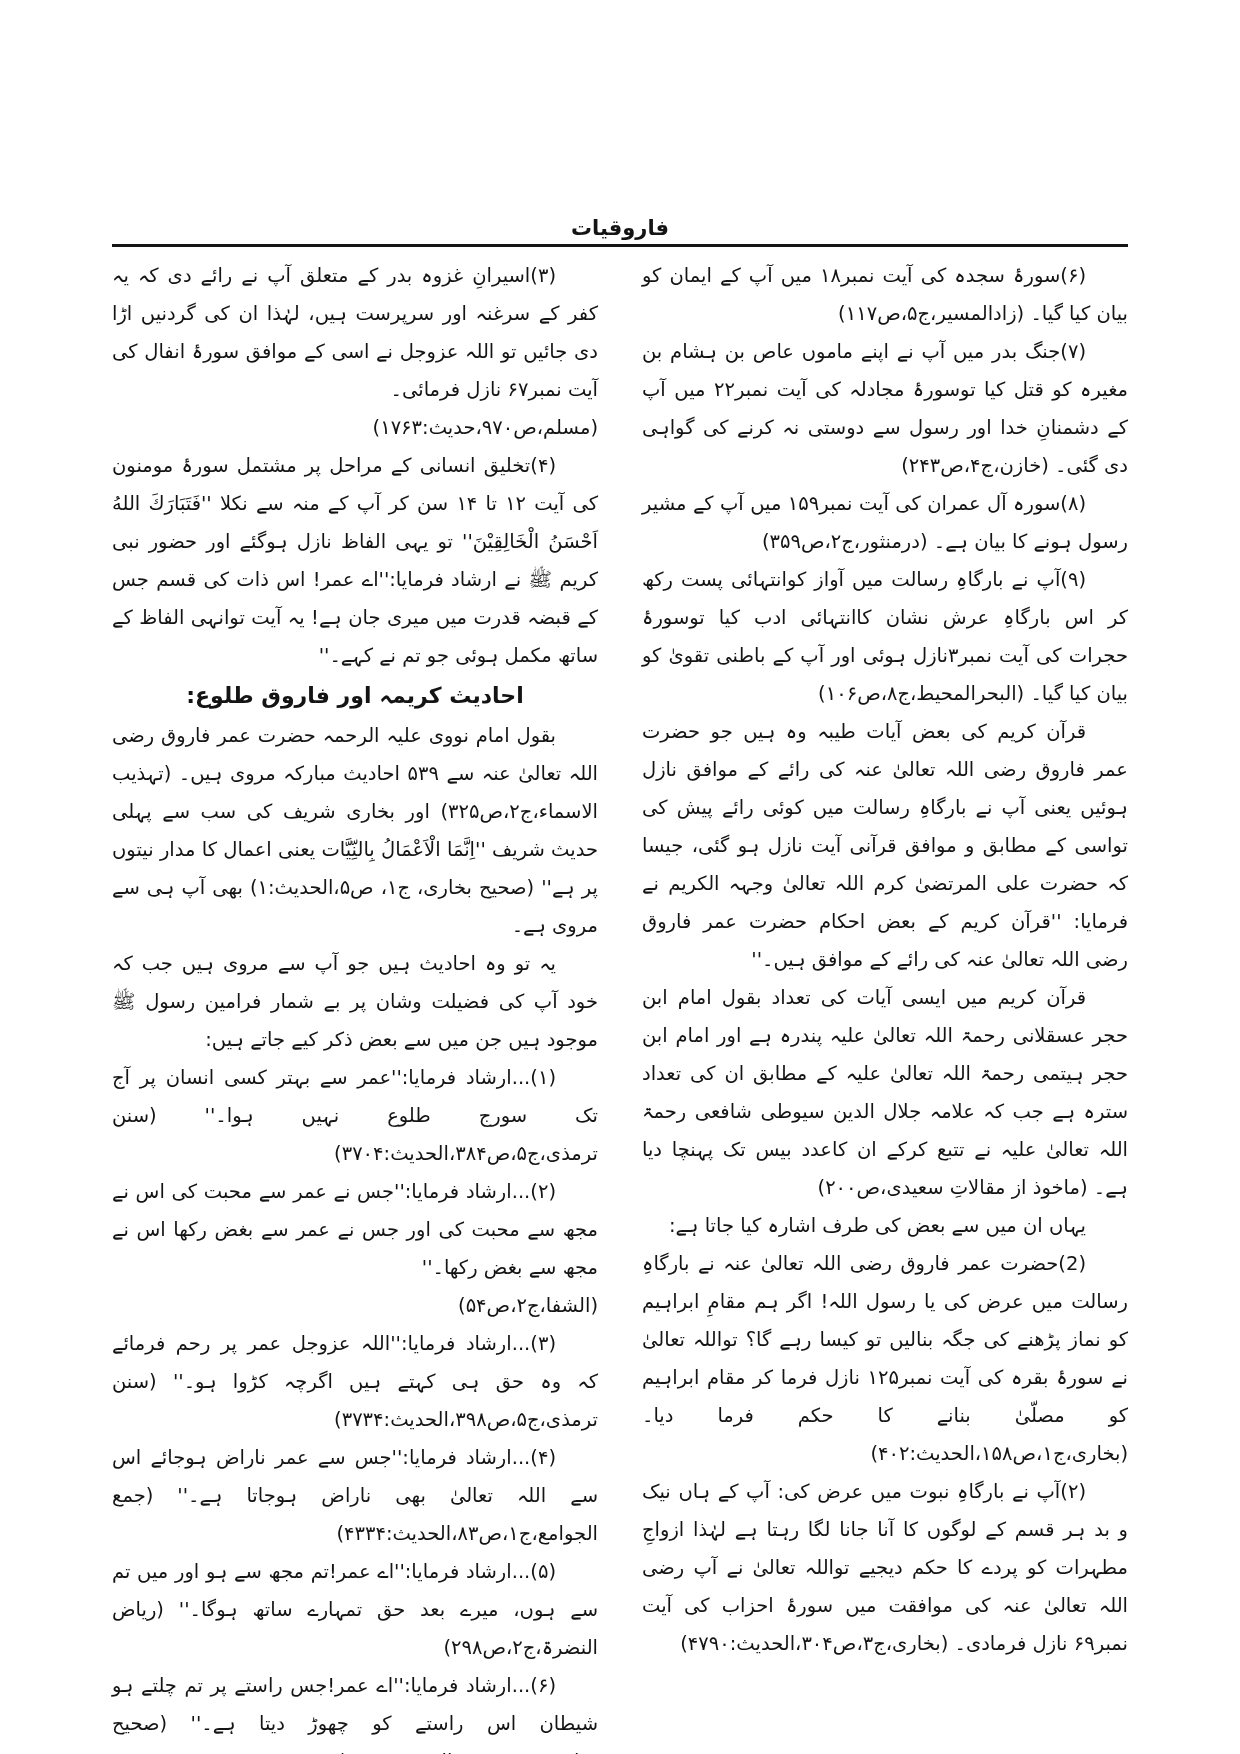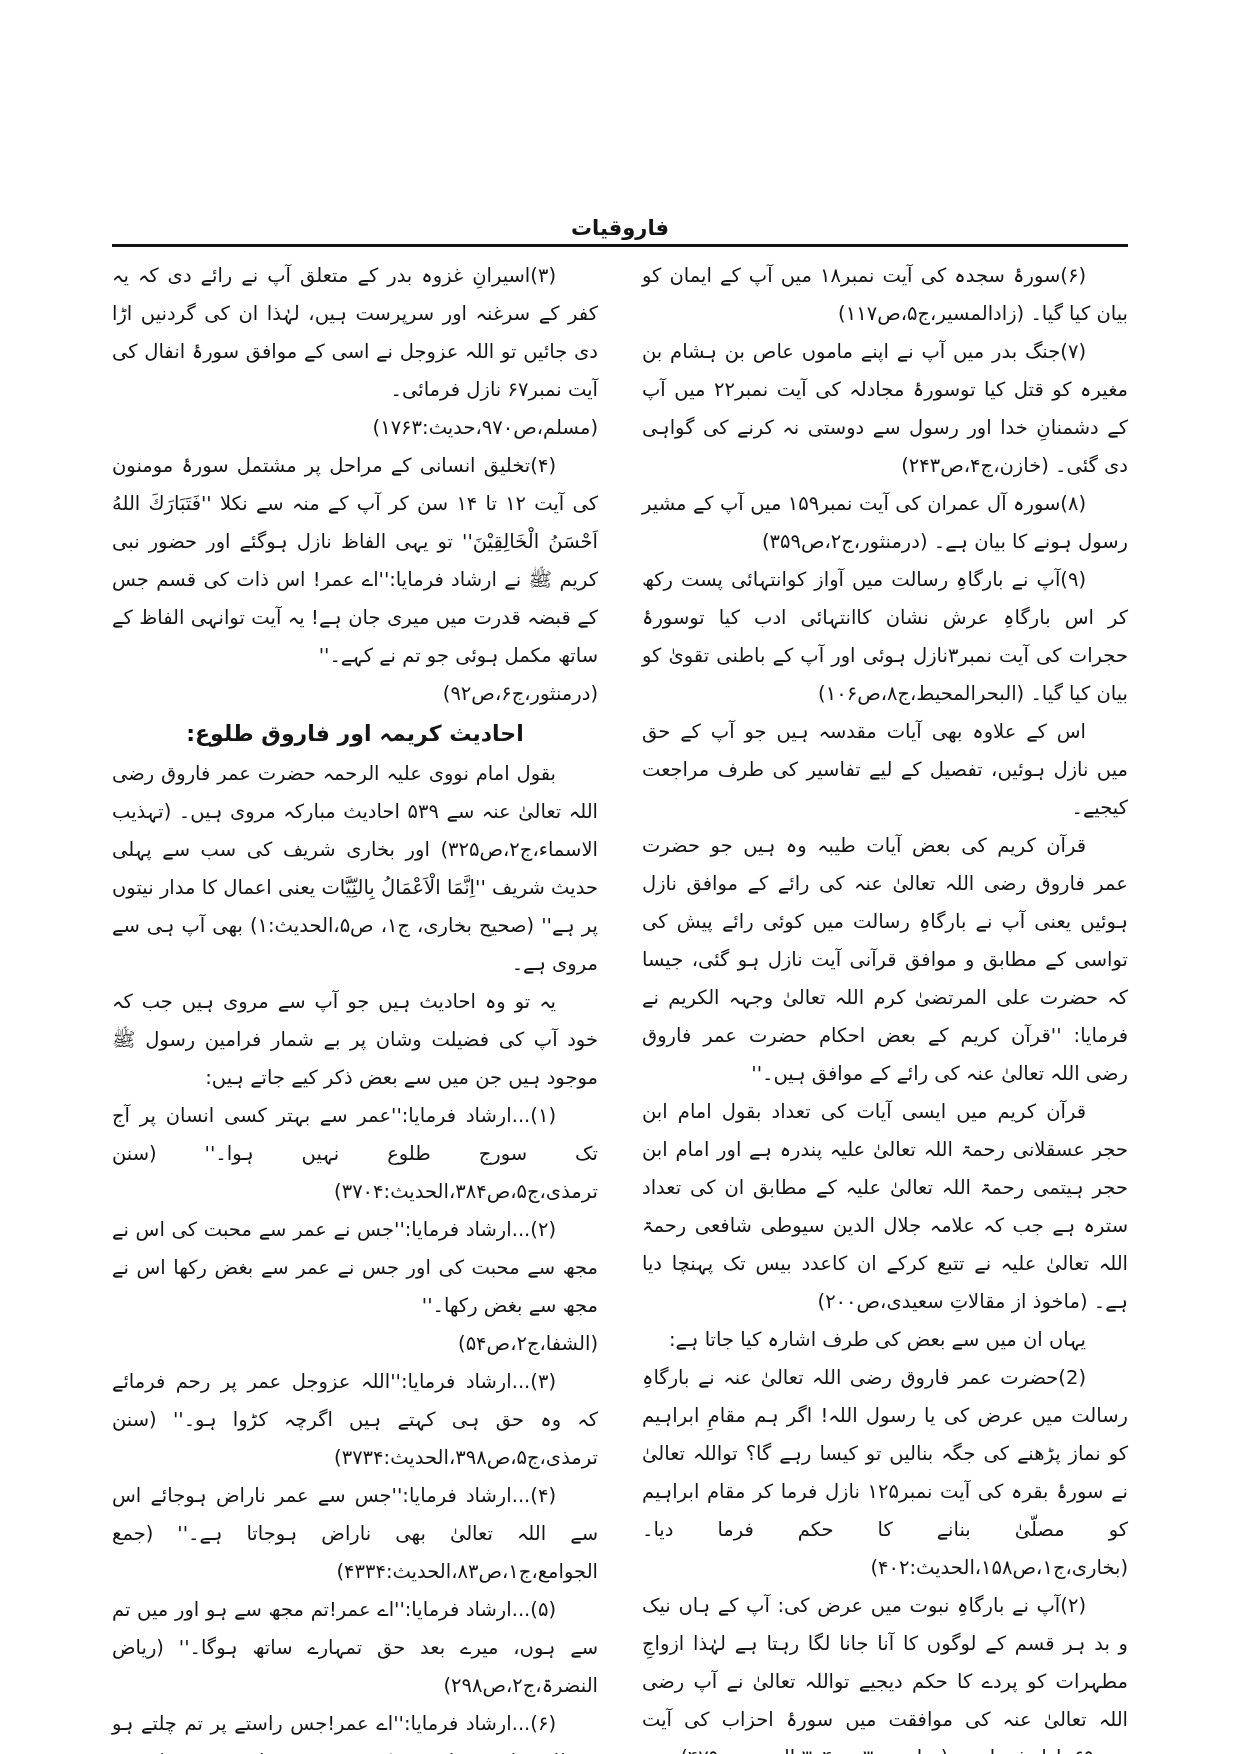--- a/index.html
+++ b/index.html
@@ -30,32 +30,30 @@
   <div class="page-header">
     <span class="title">فاروقیات</span>
   </div>
 
   <div class="columns">
     <div class="col">
         <div class="block para">(۶)سورۂ سجدہ کی آیت نمبر۱۸ میں آپ کے ایمان کو بیان کیا گیا۔ (زادالمسیر،ج۵،ص۱۱۷)</div>
         <div class="block para">(۷)جنگ بدر میں آپ نے اپنے ماموں عاص بن ہشام بن مغیرہ کو قتل کیا توسورۂ مجادلہ کی آیت نمبر۲۲ میں آپ کے دشمنانِ خدا اور رسول سے دوستی نہ کرنے کی گواہی دی گئی۔ (خازن،ج۴،ص۲۴۳)</div>
         <div class="block para">(۸)سورہ آل عمران کی آیت نمبر۱۵۹ میں آپ کے مشیر رسول ہونے کا بیان ہے۔ (درمنثور،ج۲،ص۳۵۹)</div>
         <div class="block para">(۹)آپ نے بارگاہِ رسالت میں آواز کوانتہائی پست رکھ کر اس بارگاہِ عرش نشان کاانتہائی ادب کیا توسورۂ حجرات کی آیت نمبر۳نازل ہوئی اور آپ کے باطنی تقویٰ کو بیان کیا گیا۔ (البحرالمحیط،ج۸،ص۱۰۶)</div>
-        <div class="block para">اس کے علاوہ بھی آیات مقدسہ ہیں جو آپ کے حق میں نازل ہوئیں، تفصیل کے لیے تفاسیر کی طرف مراجعت کیجیے۔</div>
         <div class="block para">قرآن کریم کی بعض آیات طیبہ وہ ہیں جو حضرت عمر فاروق رضی اللہ تعالیٰ عنہ کی رائے کے موافق نازل ہوئیں یعنی آپ نے بارگاہِ رسالت میں کوئی رائے پیش کی تواسی کے مطابق و موافق قرآنی آیت نازل ہو گئی، جیسا کہ حضرت علی المرتضیٰ کرم اللہ تعالیٰ وجہہ الکریم نے فرمایا: ''قرآن کریم کے بعض احکام حضرت عمر فاروق رضی اللہ تعالیٰ عنہ کی رائے کے موافق ہیں۔''</div>
         <div class="block para">قرآن کریم میں ایسی آیات کی تعداد بقول امام ابن حجر عسقلانی رحمۃ اللہ تعالیٰ علیہ پندرہ ہے اور امام ابن حجر ہیتمی رحمۃ اللہ تعالیٰ علیہ کے مطابق ان کی تعداد سترہ ہے جب کہ علامہ جلال الدین سیوطی شافعی رحمۃ اللہ تعالیٰ علیہ نے تتبع کرکے ان کاعدد بیس تک پہنچا دیا ہے۔ (ماخوذ از مقالاتِ سعیدی،ص۲۰۰)</div>
         <div class="block para">یہاں ان میں سے بعض کی طرف اشارہ کیا جاتا ہے:</div>
         <div class="block para">(2)حضرت عمر فاروق رضی اللہ تعالیٰ عنہ نے بارگاہِ رسالت میں عرض کی یا رسول اللہ! اگر ہم مقامِ ابراہیم کو نماز پڑھنے کی جگہ بنالیں تو کیسا رہے گا؟ تواللہ تعالیٰ نے سورۂ بقرہ کی آیت نمبر۱۲۵ نازل فرما کر مقام ابراہیم کو مصلّیٰ بنانے کا حکم فرما دیا۔ (بخاری،ج۱،ص۱۵۸،الحدیث:۴۰۲)</div>
         <div class="block para">(۲)آپ نے بارگاہِ نبوت میں عرض کی: آپ کے ہاں نیک و بد ہر قسم کے لوگوں کا آنا جانا لگا رہتا ہے لہٰذا ازواجِ مطہرات کو پردے کا حکم دیجیے تواللہ تعالیٰ نے آپ رضی اللہ تعالیٰ عنہ کی موافقت میں سورۂ احزاب کی آیت نمبر۶۹ نازل فرمادی۔ (بخاری،ج۳،ص۳۰۴،الحدیث:۴۷۹۰)</div>
       </div>
     <div class="col">
         <div class="block para">(۳)اسیرانِ غزوہ بدر کے متعلق آپ نے رائے دی کہ یہ کفر کے سرغنہ اور سرپرست ہیں، لہٰذا ان کی گردنیں اڑا دی جائیں تو اللہ عزوجل نے اسی کے موافق سورۂ انفال کی آیت نمبر۶۷ نازل فرمائی۔</div>
         <div class="block cite">(مسلم،ص۹۷۰،حدیث:۱۷۶۳)</div>
         <div class="block para">(۴)تخلیق انسانی کے مراحل پر مشتمل سورۂ مومنون کی آیت ۱۲ تا ۱۴ سن کر آپ کے منہ سے نکلا ''فَتَبَارَكَ اللهُ اَحْسَنُ الْخَالِقِيْنَ'' تو یہی الفاظ نازل ہوگئے اور حضور نبی کریم ﷺ نے ارشاد فرمایا:''اے عمر! اس ذات کی قسم جس کے قبضہ قدرت میں میری جان ہے! یہ آیت توانہی الفاظ کے ساتھ مکمل ہوئی جو تم نے کہے۔''</div>
-        <div class="block cite">(درمنثور،ج۶،ص۹۲)</div>
         <div class="block heading">احادیث کریمہ اور فاروق طلوع:</div>
         <div class="block para">بقول امام نووی علیہ الرحمہ حضرت عمر فاروق رضی اللہ تعالیٰ عنہ سے ۵۳۹ احادیث مبارکہ مروی ہیں۔ (تہذیب الاسماء،ج۲،ص۳۲۵) اور بخاری شریف کی سب سے پہلی حدیث شریف ''اِنَّمَا الْاَعْمَالُ بِالنِّيَّات یعنی اعمال کا مدار نیتوں پر ہے'' (صحیح بخاری، ج۱، ص۵،الحدیث:۱) بھی آپ ہی سے مروی ہے۔</div>
         <div class="block para">یہ تو وہ احادیث ہیں جو آپ سے مروی ہیں جب کہ خود آپ کی فضیلت وشان پر بے شمار فرامین رسول ﷺ موجود ہیں جن میں سے بعض ذکر کیے جاتے ہیں:</div>
         <div class="block para">(۱)...ارشاد فرمایا:''عمر سے بہتر کسی انسان پر آج تک سورج طلوع نہیں ہوا۔'' (سنن ترمذی،ج۵،ص۳۸۴،الحدیث:۳۷۰۴)</div>
         <div class="block para">(۲)...ارشاد فرمایا:''جس نے عمر سے محبت کی اس نے مجھ سے محبت کی اور جس نے عمر سے بغض رکھا اس نے مجھ سے بغض رکھا۔''</div>
         <div class="block cite">(الشفا،ج۲،ص۵۴)</div>
         <div class="block para">(۳)...ارشاد فرمایا:''اللہ عزوجل عمر پر رحم فرمائے کہ وہ حق ہی کہتے ہیں اگرچہ کڑوا ہو۔'' (سنن ترمذی،ج۵،ص۳۹۸،الحدیث:۳۷۳۴)</div>
         <div class="block para">(۴)...ارشاد فرمایا:''جس سے عمر ناراض ہوجائے اس سے اللہ تعالیٰ بھی ناراض ہوجاتا ہے۔'' (جمع الجوامع،ج۱،ص۸۳،الحدیث:۴۳۳۴)</div>
         <div class="block para">(۵)...ارشاد فرمایا:''اے عمر!تم مجھ سے ہو اور میں تم سے ہوں، میرے بعد حق تمہارے ساتھ ہوگا۔'' (ریاض النضرۃ،ج۲،ص۲۹۸)</div>
         <div class="block para">(۶)...ارشاد فرمایا:''اے عمر!جس راستے پر تم چلتے ہو شیطان اس راستے کو چھوڑ دیتا ہے۔'' (صحیح بخاری،ج۲،ص۵۲۶،الحدیث:۳۶۸۳)</div>

